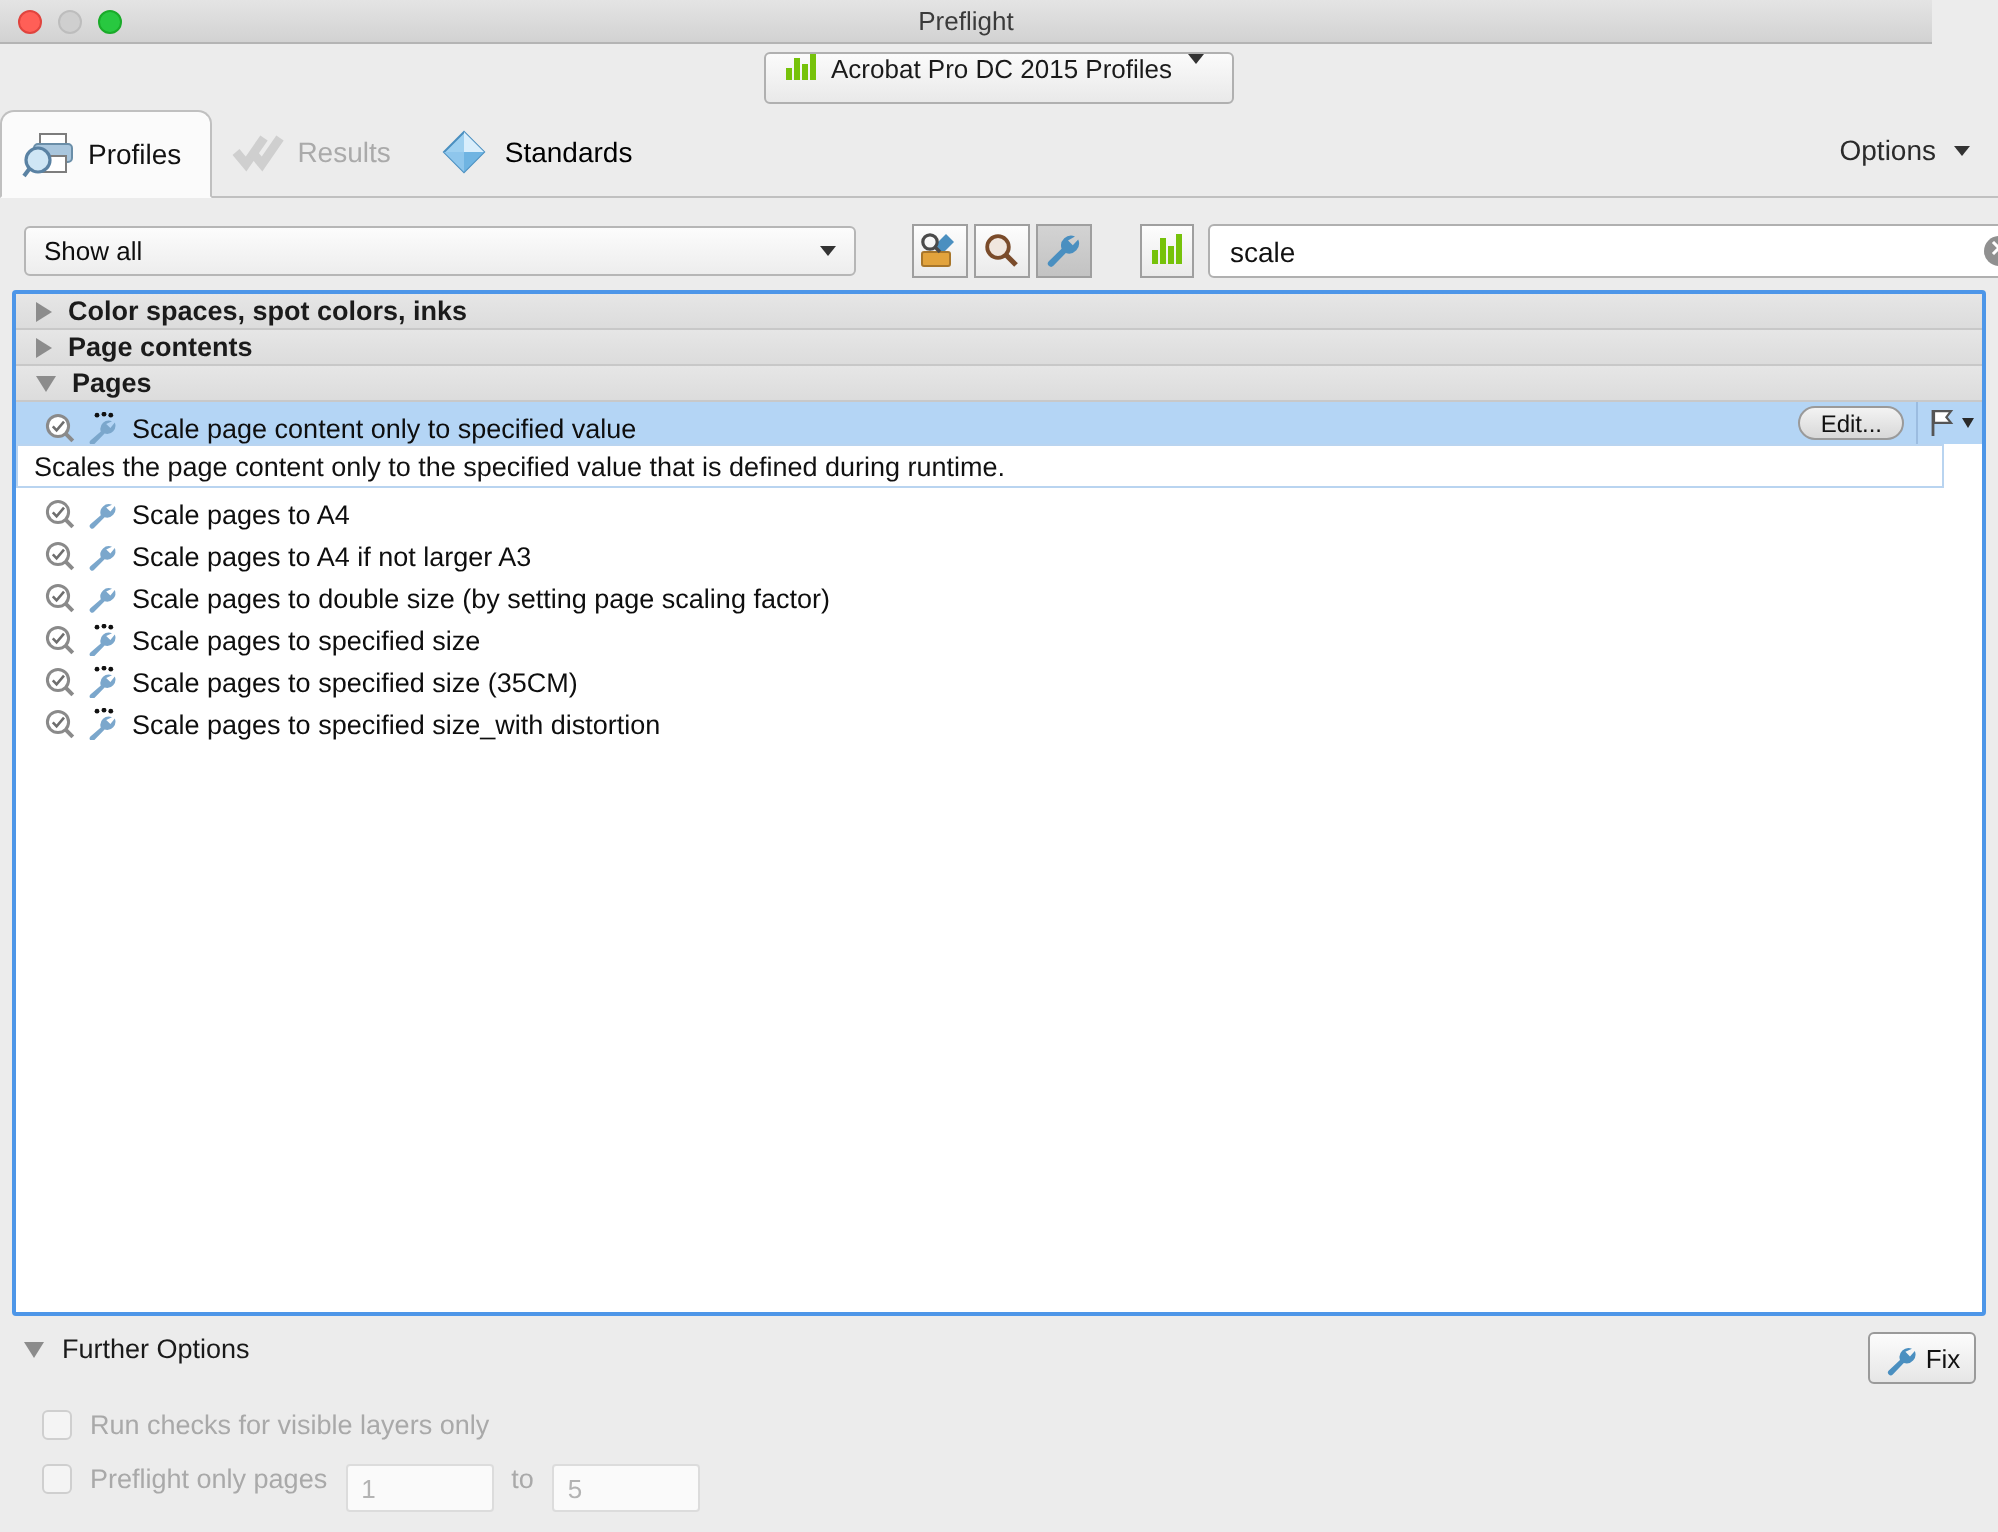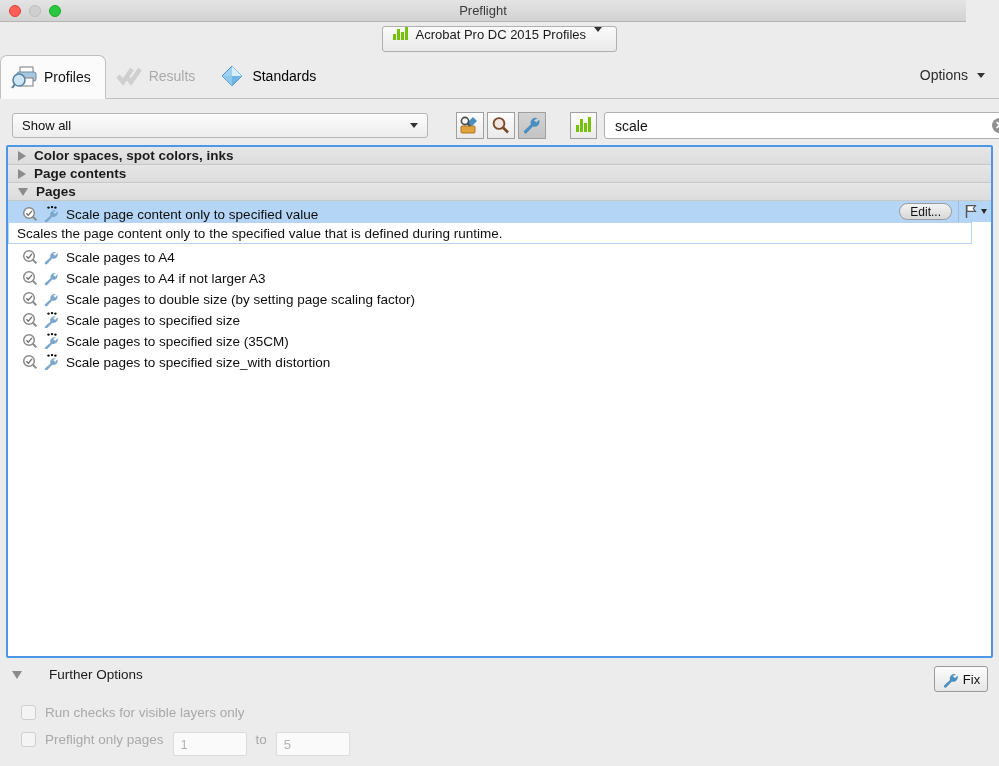--- a/index.html
+++ b/index.html
@@ -210,21 +210,21 @@
     border: 1px solid #b9d4f0;
     background: #fff;
     display: flex; align-items: center; padding-left: 8px;
     font-size: 13.5px; color: #111;
   }
 
   
   .footer { position: absolute; left: 0; top: 658px; width: 999px; height: 108px; background: #ececec; }
   .further {
     position: absolute; left: 12px; top: 667px;
-    display: flex; align-items: center; gap: 27px;
+    display: flex; align-items: center; gap: 9px;
     font-size: 13.5px; color: #1a1a1a; cursor: default;
   }
   .fix-btn {
     position: absolute; right: 11px; top: 666px;
     width: 54px; height: 26px;
     background: linear-gradient(#fcfcfc, #e6e6e6);
     border: 1px solid #9a9a9a; border-radius: 3px;
     display: flex; align-items: center; justify-content: center; gap: 4px;
     font-size: 13px; color: #111; cursor: default;
   }

